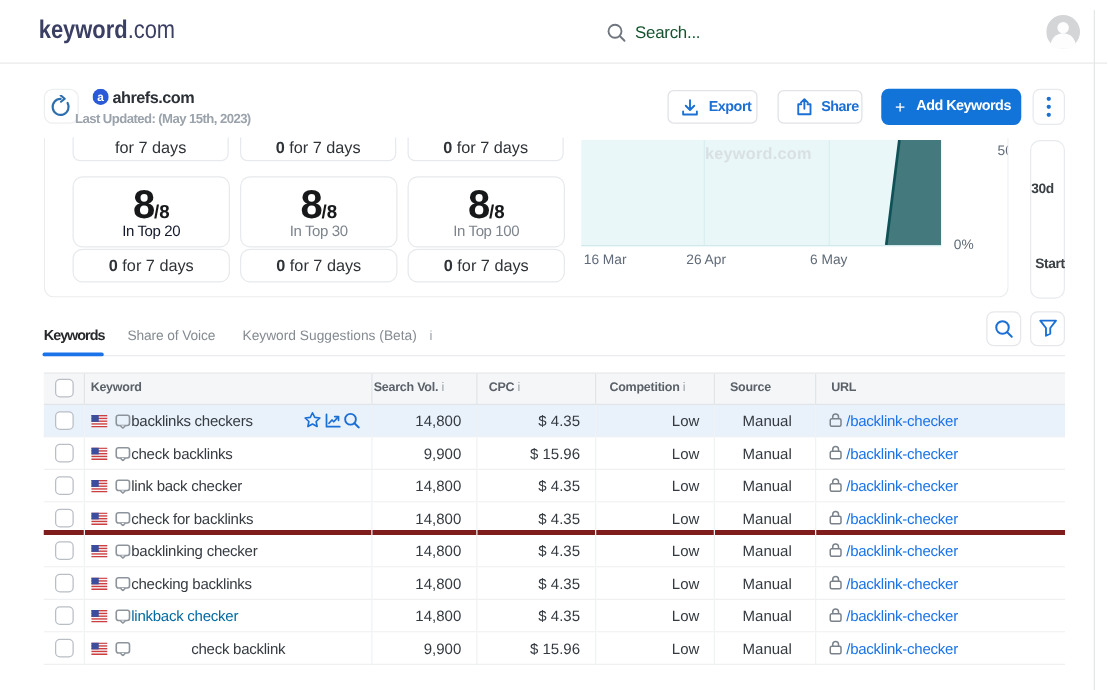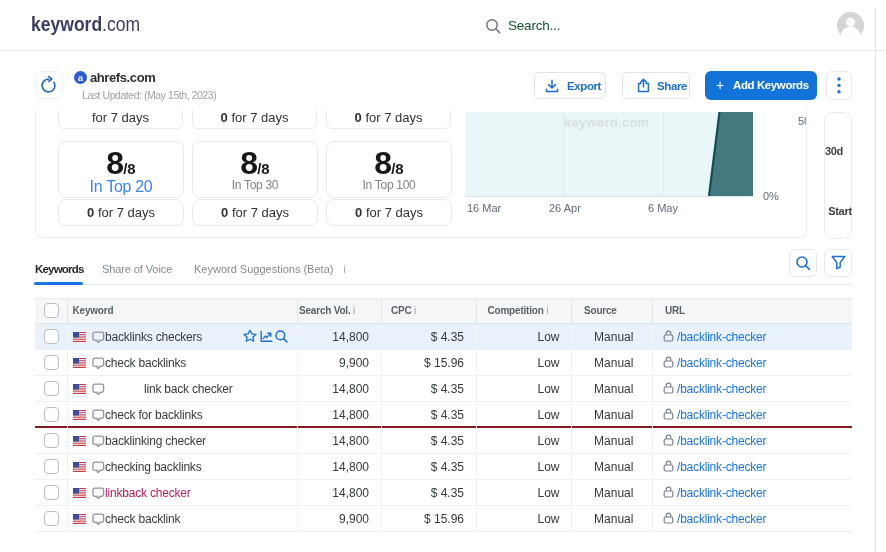--- a/index.html
+++ b/index.html
@@ -28,21 +28,21 @@
   <div class="abs" style="left:35px;top:71px;width:28px;height:28px;border:1px solid #eceef0;border-radius:7px;background:#fff;box-sizing:border-box;"></div>
   <svg class="abs" style="left:40px;top:76px;" width="18" height="18" viewBox="0 0 18 18" fill="none">
     <path d="M14.04 6.3 A6.4 6.4 0 1 1 8.5 3.1" stroke="#2d6fae" stroke-width="1.7" stroke-linecap="round"></path>
     <path d="M8.6 0.4 L11.8 3.0 L8.8 5.4" stroke="#2d6fae" stroke-width="1.7" stroke-linecap="round" stroke-linejoin="round"></path>
   </svg>
   <svg class="abs" style="left:74px;top:71px;" width="13" height="13" viewBox="0 0 13 13">
     <circle cx="6.5" cy="6.5" r="6.5" fill="#2a5ad7"></circle>
     <text x="6.5" y="9.8" font-size="9.5" font-weight="bold" fill="#fff" text-anchor="middle" font-family="Liberation Sans,sans-serif">a</text>
   </svg>
   <div class="abs" style="left:90px;top:70px;font-size:13px;letter-spacing:-0.4px;font-weight:700;color:#2b2f36;">ahrefs.com</div>
-  <div class="abs" style="left:82px;top:88.5px;font-size:10.5px;letter-spacing:-0.45px;color:#9aa2ab;">Last Updated: (May 15th, 2023)</div>
+  <div class="abs" style="left:60px;top:88.5px;font-size:10.5px;letter-spacing:-0.45px;color:#9aa2ab;font-weight:bold;">Last Updated: (May 15th, 2023)</div>
 
   <div class="abs" style="left:534px;top:72px;width:72px;height:27px;border:1px solid #e0e2e6;border-radius:5px;background:#fff;box-sizing:border-box;"></div>
   <svg class="abs" style="left:545px;top:79px;" width="14" height="14" viewBox="0 0 14 14" fill="none">
     <path d="M7 1.2 V8.6 M3.6 5.6 L7 9 L10.4 5.6" stroke="#1c6fd4" stroke-width="1.5" stroke-linecap="round" stroke-linejoin="round"></path>
     <path d="M1.5 10.2 V12.6 H12.5 V10.2" stroke="#1c6fd4" stroke-width="1.5" stroke-linecap="round" stroke-linejoin="round"></path>
   </svg>
   <div class="abs" style="left:567px;top:79.5px;font-size:11.5px;letter-spacing:-0.4px;font-weight:700;color:#1c6fd4;">Export</div>
 
   <div class="abs" style="left:622px;top:72px;width:68px;height:27px;border:1px solid #e0e2e6;border-radius:5px;background:#fff;box-sizing:border-box;"></div>
   <svg class="abs" style="left:636px;top:78px;" width="15" height="15" viewBox="0 0 15 15" fill="none">
@@ -84,21 +84,21 @@
     </div>
     <div class="abs" style="left:431px;top:92px;font-size:11px;color:#5f6b78;">16 Mar</div>
     <div class="abs" style="left:513px;top:92px;font-size:11px;color:#5f6b78;">26 Apr</div>
     <div class="abs" style="left:612px;top:92px;font-size:11px;color:#5f6b78;">6 May</div>
     <div class="abs" style="left:726px;top:5px;font-size:11px;color:#5f6b78;margin-left:36px;">50%</div>
     <div class="abs" style="left:727px;top:80px;font-size:11px;color:#5f6b78;">0%</div>
   </div>
 
   <div class="abs" style="left:58px;top:141px;width:126px;height:57px;border:1px solid #e7e9ec;border-radius:8px;background:#fff;box-sizing:border-box;text-align:center;">
     <div style="margin-top:3px;font-size:32px;font-weight:700;color:#17181a;letter-spacing:-1px;">8<span style="font-size:15px;letter-spacing:0;">/8</span></div>
-    <div style="margin-top:-4px;font-size:16px;letter-spacing:-0.3px;color:#3b82f6;">In Top 20</div>
+    <div style="margin-top:-4px;font-size:12px;letter-spacing:-0.3px;color:#0f172a;">In Top 20</div>
   </div>
   <div class="abs" style="left:58px;top:199px;width:126px;height:27px;border:1px solid #e7e9ec;border-radius:8px;background:#fff;box-sizing:border-box;text-align:center;font-size:13px;color:#2f3337;">
       <div style="margin-top:5px;"><b>0</b> for 7 days</div>
     </div>
 
   <div class="abs" style="left:192px;top:141px;width:126px;height:57px;border:1px solid #e7e9ec;border-radius:8px;background:#fff;box-sizing:border-box;text-align:center;">
     <div style="margin-top:3px;font-size:32px;font-weight:700;color:#17181a;letter-spacing:-1px;">8<span style="font-size:15px;letter-spacing:0;">/8</span></div>
     <div style="margin-top:-4px;font-size:12px;letter-spacing:-0.3px;color:#7d848c;">In Top 30</div>
   </div>
   <div class="abs" style="left:192px;top:199px;width:126px;height:27px;border:1px solid #e7e9ec;border-radius:8px;background:#fff;box-sizing:border-box;text-align:center;font-size:13px;color:#2f3337;">
@@ -243,34 +243,34 @@
           <rect y="2.2" width="13" height="1.1" fill="#cf3e3e"></rect>
           <rect y="4.4" width="13" height="1.1" fill="#cf3e3e"></rect>
           <rect y="6.6" width="13" height="1.1" fill="#cf3e3e"></rect>
           <rect y="8.8" width="13" height="1.2" fill="#cf3e3e"></rect>
       <rect width="6" height="5.5" fill="#3c4d9e"></rect>
     </svg>
       <svg width="13" height="12" viewBox="0 0 13 12" fill="none" style="position:absolute;left:56.5px;top:7px;">
       <rect x="1" y="1.2" width="10.6" height="8.2" rx="1.8" stroke="#8d949c" stroke-width="1.3"></rect>
       <path d="M4.3 9.4 L6.3 11.6 L8.3 9.4" stroke="#8d949c" stroke-width="1.3" fill="#fff" stroke-linejoin="round"></path>
     </svg>
-      <div class="abs" style="left:70px;top:6px;font-size:12px;letter-spacing:-0.2px;color:#363b41;padding-left:39px;">link back checker</div>
-      <div class="abs" style="left:246px;top:6px;width:88px;text-align:right;font-size:12px;color:#343a40;">14,800</div>
-      <div class="abs" style="left:341px;top:6px;width:88px;text-align:right;font-size:12px;color:#343a40;">$ 4.35</div>
-      <div class="abs" style="left:436px;top:6px;width:88.5px;text-align:right;font-size:12px;color:#343a40;">Low</div>
-      <div class="abs" style="left:538px;top:6px;width:81.5px;text-align:center;font-size:12px;color:#343a40;">Manual</div>
-      <div class="abs" style="left:628px;top:5px;width:180px;height:16px;">
-          <svg width="11" height="12" viewBox="0 0 11 12" fill="none" style="position:absolute;left:0px;top:1px;">
-        <rect x="1.2" y="5" width="8.6" height="6" rx="1.2" stroke="#7a828a" stroke-width="1.2"></rect>
-        <path d="M3.2 5 V3.4 a2.3 2.3 0 0 1 4.6 0 V5" stroke="#7a828a" stroke-width="1.2"></path>
-      </svg>
-          <span style="position:absolute;left:14px;top:1px;font-size:12px;letter-spacing:-0.2px;color:#1a73e8;">/backlink-checker</span>
-        </div>
-    </div>
-    <div class="abs" style="left:0;top:103.9px;width:817px;height:26.12px;background:#fff;border-bottom:2px solid #7f1d1d;box-sizing:border-box;">
+      <div class="abs" style="left:70px;top:6px;font-size:12px;letter-spacing:-0.2px;color:#363b41;">link back checker</div>
+      <div class="abs" style="left:246px;top:6px;width:88px;text-align:right;font-size:12px;color:#343a40;">14,800</div>
+      <div class="abs" style="left:341px;top:6px;width:88px;text-align:right;font-size:12px;color:#343a40;">$ 4.35</div>
+      <div class="abs" style="left:436px;top:6px;width:88.5px;text-align:right;font-size:12px;color:#343a40;">Low</div>
+      <div class="abs" style="left:538px;top:6px;width:81.5px;text-align:center;font-size:12px;color:#343a40;">Manual</div>
+      <div class="abs" style="left:628px;top:5px;width:180px;height:16px;">
+          <svg width="11" height="12" viewBox="0 0 11 12" fill="none" style="position:absolute;left:0px;top:1px;">
+        <rect x="1.2" y="5" width="8.6" height="6" rx="1.2" stroke="#7a828a" stroke-width="1.2"></rect>
+        <path d="M3.2 5 V3.4 a2.3 2.3 0 0 1 4.6 0 V5" stroke="#7a828a" stroke-width="1.2"></path>
+      </svg>
+          <span style="position:absolute;left:14px;top:1px;font-size:12px;letter-spacing:-0.2px;color:#1a73e8;">/backlink-checker</span>
+        </div>
+    </div>
+    <div class="abs" style="left:0;top:103.9px;width:817px;height:26.12px;background:#fff;border-bottom:4px solid #7f1d1d;box-sizing:border-box;">
       <div class="abs" style="left:31.5px;top:0;width:1px;height:26.12px;background:#f0f2f4;"></div>
       <div class="abs" style="left:262.0px;top:0;width:1px;height:26.12px;background:#f0f2f4;"></div>
       <div class="abs" style="left:346.0px;top:0;width:1px;height:26.12px;background:#f0f2f4;"></div>
       <div class="abs" style="left:440.5px;top:0;width:1px;height:26.12px;background:#f0f2f4;"></div>
       <div class="abs" style="left:535.5px;top:0;width:1px;height:26.12px;background:#f0f2f4;"></div>
       <div class="abs" style="left:617.0px;top:0;width:1px;height:26.12px;background:#f0f2f4;"></div>
       <div class="abs" style="left:8.5px;top:5px;width:15px;height:15px;border:1.5px solid #b9bec5;border-radius:4px;background:#fff;box-sizing:border-box;"></div>
       <svg width="13" height="10" viewBox="0 0 13 10" style="position:absolute;left:38px;top:8px;">
       <rect width="13" height="10" fill="#f5f8fb"></rect>
       <rect y="0" width="13" height="1.1" fill="#cf3e3e"></rect>
@@ -379,21 +379,21 @@
           <rect y="2.2" width="13" height="1.1" fill="#cf3e3e"></rect>
           <rect y="4.4" width="13" height="1.1" fill="#cf3e3e"></rect>
           <rect y="6.6" width="13" height="1.1" fill="#cf3e3e"></rect>
           <rect y="8.8" width="13" height="1.2" fill="#cf3e3e"></rect>
       <rect width="6" height="5.5" fill="#3c4d9e"></rect>
     </svg>
       <svg width="13" height="12" viewBox="0 0 13 12" fill="none" style="position:absolute;left:56.5px;top:7px;">
       <rect x="1" y="1.2" width="10.6" height="8.2" rx="1.8" stroke="#8d949c" stroke-width="1.3"></rect>
       <path d="M4.3 9.4 L6.3 11.6 L8.3 9.4" stroke="#8d949c" stroke-width="1.3" fill="#fff" stroke-linejoin="round"></path>
     </svg>
-      <div class="abs" style="left:70px;top:6px;font-size:12px;letter-spacing:-0.2px;color:#be185d;">linkback checker</div>
+      <div class="abs" style="left:70px;top:6px;font-size:12px;letter-spacing:-0.2px;color:#0369a1;">linkback checker</div>
       <div class="abs" style="left:246px;top:6px;width:88px;text-align:right;font-size:12px;color:#343a40;">14,800</div>
       <div class="abs" style="left:341px;top:6px;width:88px;text-align:right;font-size:12px;color:#343a40;">$ 4.35</div>
       <div class="abs" style="left:436px;top:6px;width:88.5px;text-align:right;font-size:12px;color:#343a40;">Low</div>
       <div class="abs" style="left:538px;top:6px;width:81.5px;text-align:center;font-size:12px;color:#343a40;">Manual</div>
       <div class="abs" style="left:628px;top:5px;width:180px;height:16px;">
           <svg width="11" height="12" viewBox="0 0 11 12" fill="none" style="position:absolute;left:0px;top:1px;">
         <rect x="1.2" y="5" width="8.6" height="6" rx="1.2" stroke="#7a828a" stroke-width="1.2"></rect>
         <path d="M3.2 5 V3.4 a2.3 2.3 0 0 1 4.6 0 V5" stroke="#7a828a" stroke-width="1.2"></path>
       </svg>
           <span style="position:absolute;left:14px;top:1px;font-size:12px;letter-spacing:-0.2px;color:#1a73e8;">/backlink-checker</span>
@@ -413,21 +413,21 @@
           <rect y="2.2" width="13" height="1.1" fill="#cf3e3e"></rect>
           <rect y="4.4" width="13" height="1.1" fill="#cf3e3e"></rect>
           <rect y="6.6" width="13" height="1.1" fill="#cf3e3e"></rect>
           <rect y="8.8" width="13" height="1.2" fill="#cf3e3e"></rect>
       <rect width="6" height="5.5" fill="#3c4d9e"></rect>
     </svg>
       <svg width="13" height="12" viewBox="0 0 13 12" fill="none" style="position:absolute;left:56.5px;top:7px;">
       <rect x="1" y="1.2" width="10.6" height="8.2" rx="1.8" stroke="#8d949c" stroke-width="1.3"></rect>
       <path d="M4.3 9.4 L6.3 11.6 L8.3 9.4" stroke="#8d949c" stroke-width="1.3" fill="#fff" stroke-linejoin="round"></path>
     </svg>
-      <div class="abs" style="left:70px;top:6px;font-size:12px;letter-spacing:-0.2px;color:#363b41;">check backlink</div>
+      <div class="abs" style="left:70px;top:6px;font-size:12px;letter-spacing:-0.2px;color:#363b41;padding-left:48px;">check backlink</div>
       <div class="abs" style="left:246px;top:6px;width:88px;text-align:right;font-size:12px;color:#343a40;">9,900</div>
       <div class="abs" style="left:341px;top:6px;width:88px;text-align:right;font-size:12px;color:#343a40;">$ 15.96</div>
       <div class="abs" style="left:436px;top:6px;width:88.5px;text-align:right;font-size:12px;color:#343a40;">Low</div>
       <div class="abs" style="left:538px;top:6px;width:81.5px;text-align:center;font-size:12px;color:#343a40;">Manual</div>
       <div class="abs" style="left:628px;top:5px;width:180px;height:16px;">
           <svg width="11" height="12" viewBox="0 0 11 12" fill="none" style="position:absolute;left:0px;top:1px;">
         <rect x="1.2" y="5" width="8.6" height="6" rx="1.2" stroke="#7a828a" stroke-width="1.2"></rect>
         <path d="M3.2 5 V3.4 a2.3 2.3 0 0 1 4.6 0 V5" stroke="#7a828a" stroke-width="1.2"></path>
       </svg>
           <span style="position:absolute;left:14px;top:1px;font-size:12px;letter-spacing:-0.2px;color:#1a73e8;">/backlink-checker</span>

